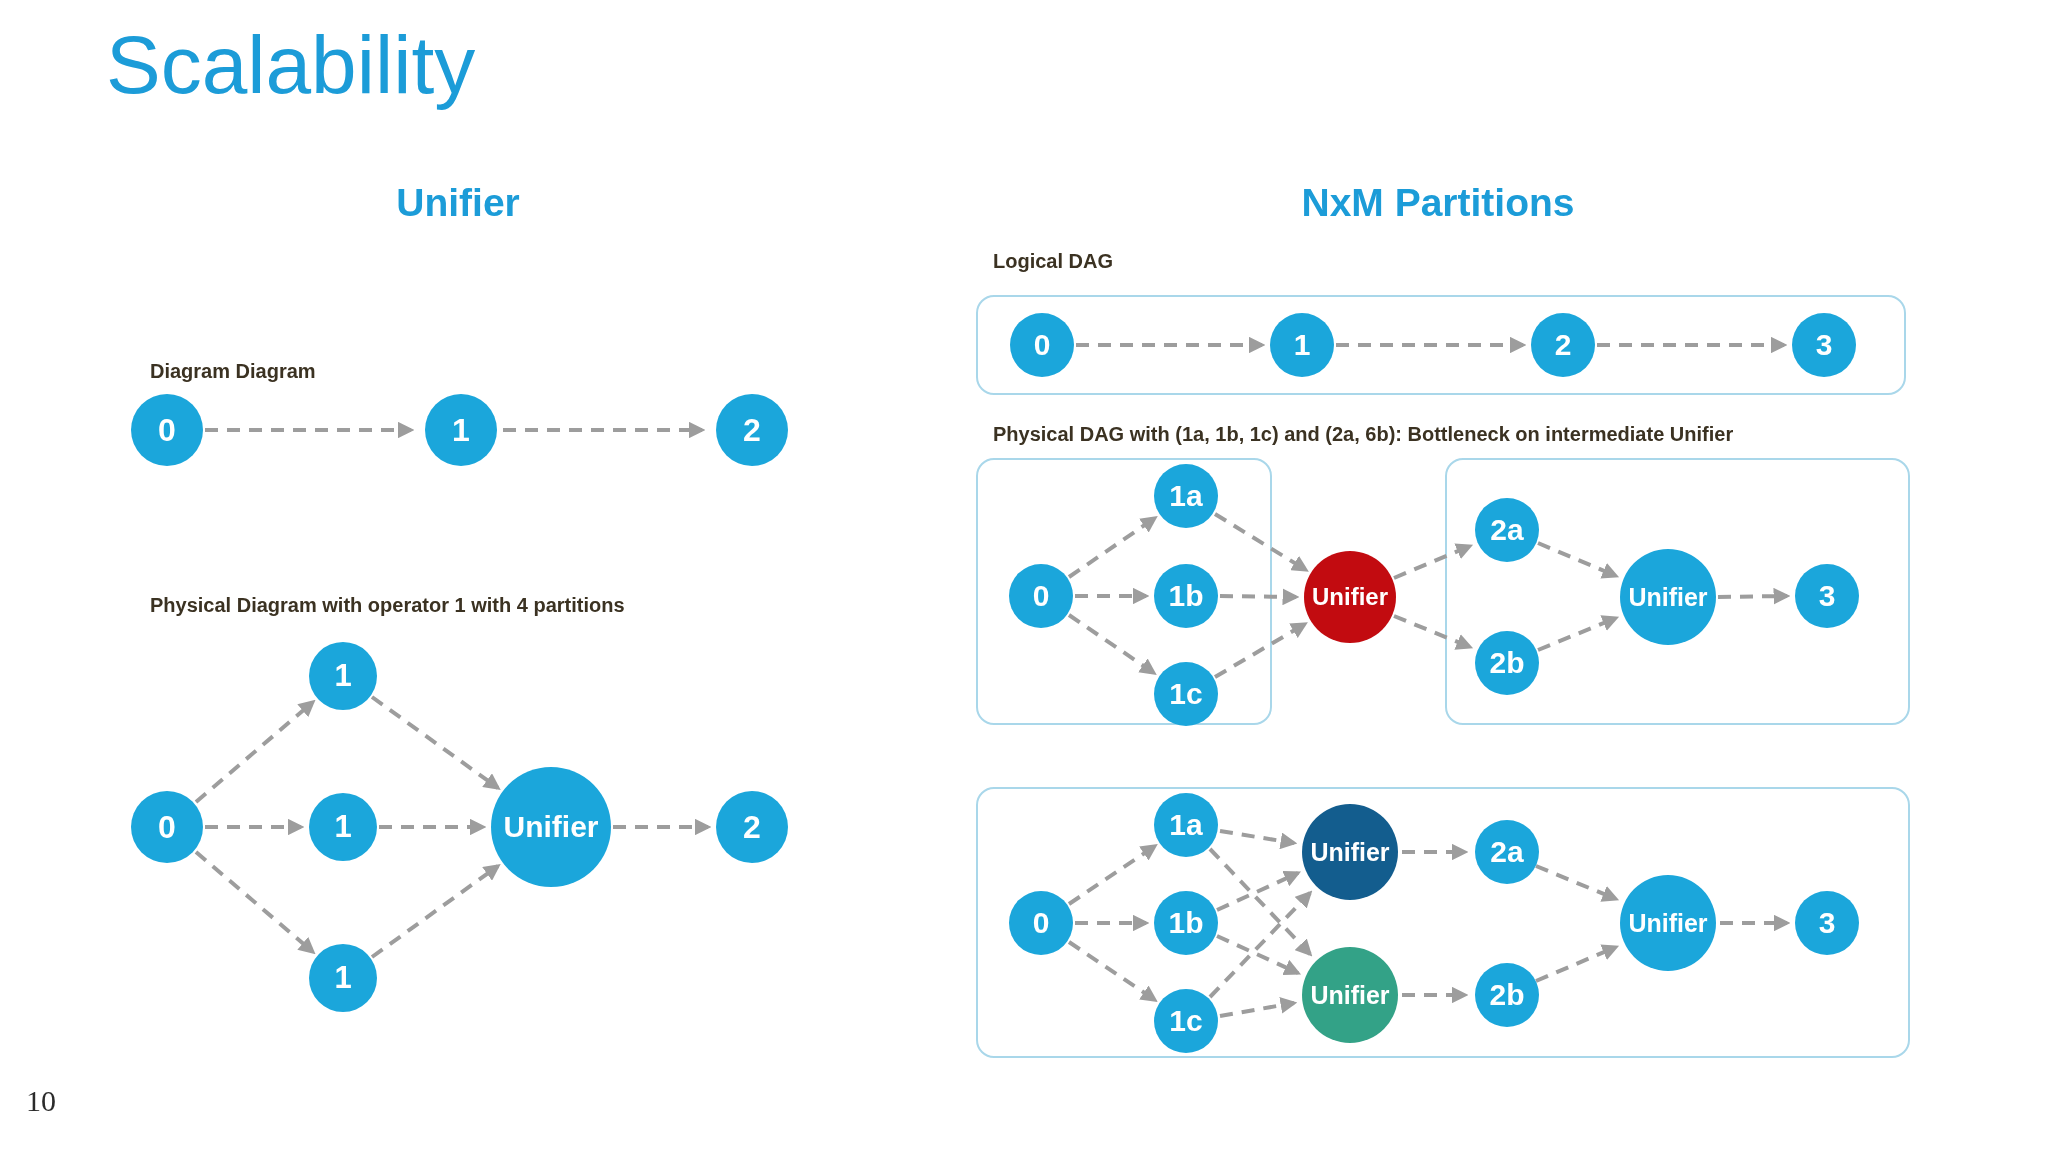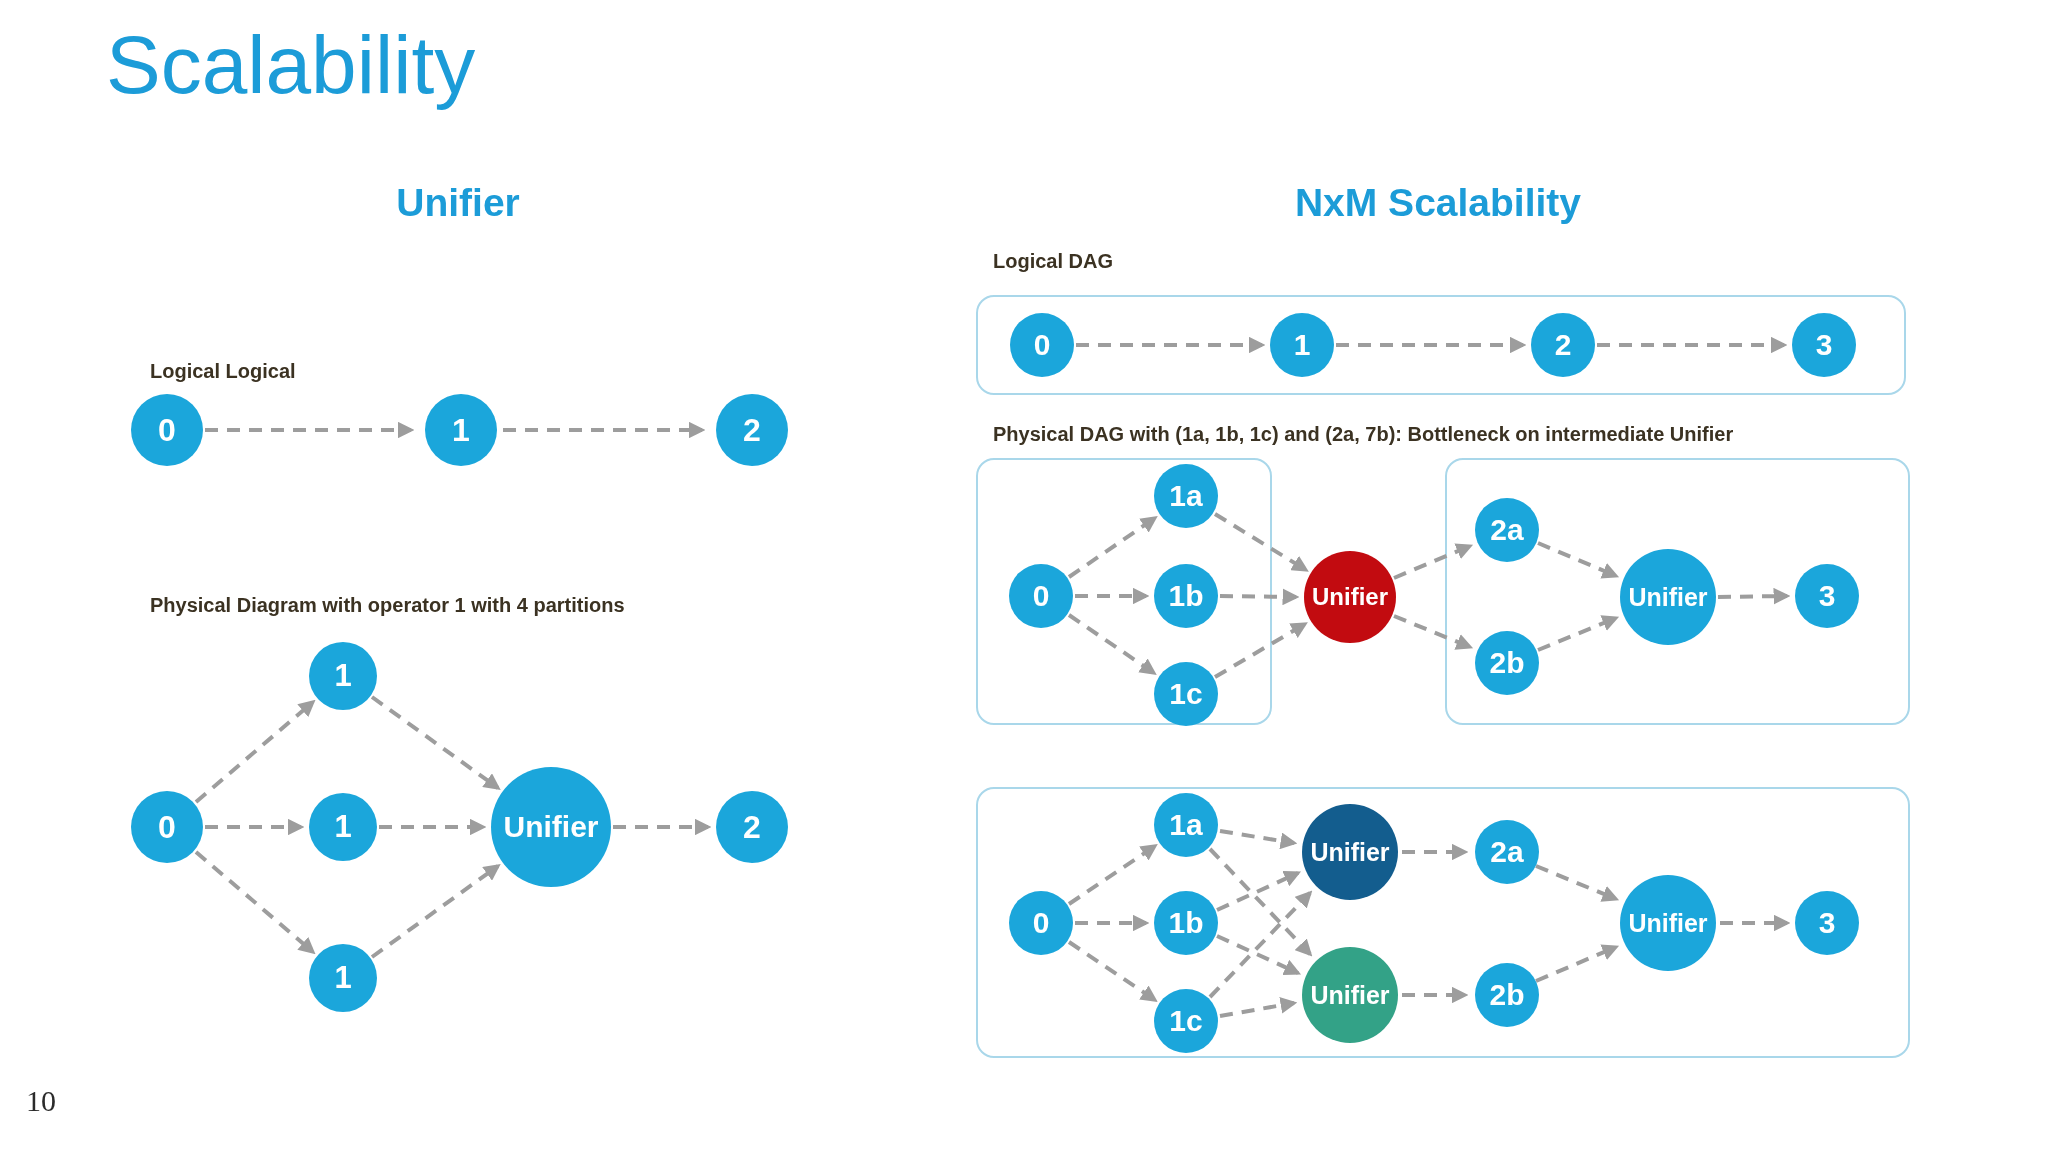--- a/index.html
+++ b/index.html
@@ -31,26 +31,26 @@
 </style>
 </head>
 <body>
 
 <div class="slide">
 
   <div class="title">Scalability</div>
 
 
   <div class="col-heading" style="left:283px;width:350px">Unifier</div>
-  <div class="col-heading" style="left:1238px;width:400px">NxM Scalability</div>
+  <div class="col-heading" style="left:1238px;width:400px">NxM Partitions</div>
 
-  <div class="dag-label" style="left:150px;top:360px">Logical Logical</div>
+  <div class="dag-label" style="left:150px;top:360px">Diagram Diagram</div>
   <div class="dag-label" style="left:150px;top:594px">Physical Diagram with operator 1 with 4 partitions</div>
   <div class="dag-label" style="left:993px;top:250px">Logical DAG</div>
-  <div class="dag-label" style="left:993px;top:423px">Physical DAG with (1a, 1b, 1c) and (2a, 7b): Bottleneck on intermediate Unifier</div>
+  <div class="dag-label" style="left:993px;top:423px">Physical DAG with (1a, 1b, 1c) and (2a, 6b): Bottleneck on intermediate Unifier</div>
 
   <div class="dag-box" style="left:976px;top:295px;width:930px;height:100px"></div>
   <div class="dag-box" style="left:976px;top:458px;width:296px;height:267px"></div>
   <div class="dag-box" style="left:1445px;top:458px;width:465px;height:267px"></div>
   <div class="dag-box" style="left:976px;top:787px;width:934px;height:271px"></div>
 
   <svg class="edges" width="2048" height="1152">
     <defs>
       <marker id="arw" viewBox="0 0 10 10" refX="8" refY="5" markerWidth="4.2" markerHeight="4.2" orient="auto-start-reverse">
         <path d="M0,0 L10,5 L0,10 z" fill="#9d9d9d"></path>

